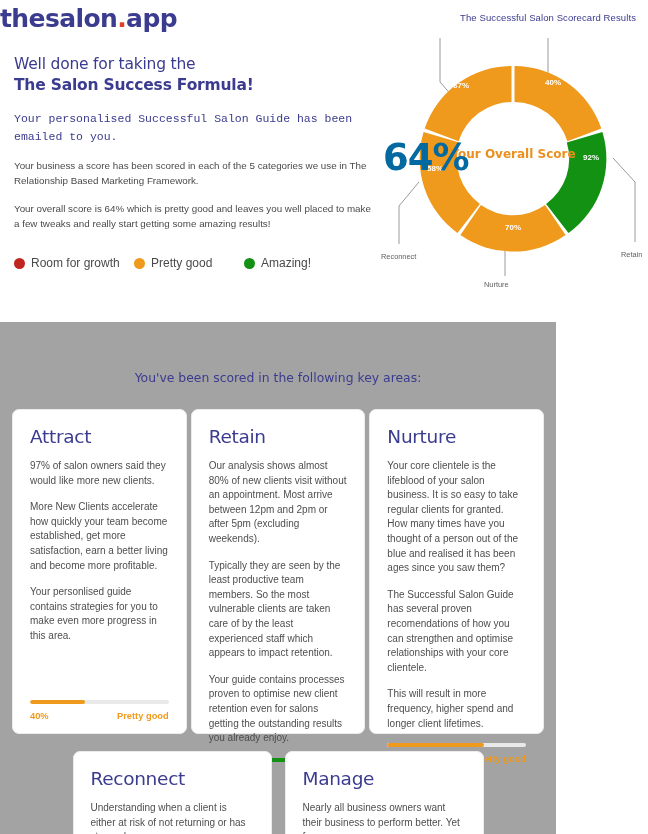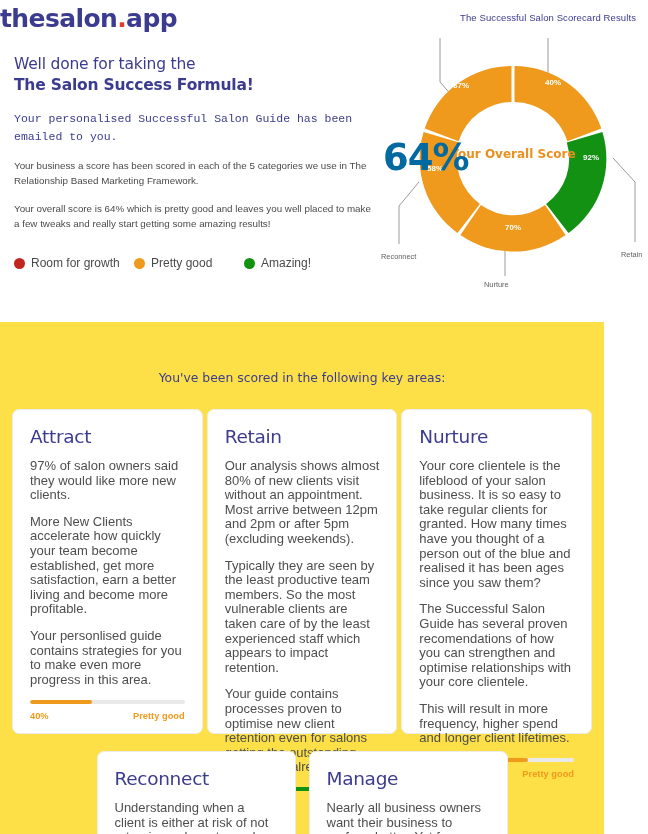--- a/index.html
+++ b/index.html
@@ -127,23 +127,23 @@
     position: absolute;
     font-size: 7.4px;
     color: #606060;
     white-space: nowrap;
   }
 
   
   .grey {
     position: absolute;
     left: 0; top: 322px;
-    width: 604px;
+    width: 556px;
     height: 512px;
-    background: #fde047;
+    background: #a3a3a3;
   }
   .section-title {
     text-align: center;
     padding-top: 48px;
     font-size: 12.4px;
     color: #3b3b8f;
     font-family: "DejaVu Sans", sans-serif;
   }
   .cards-row {
     display: flex;
@@ -165,21 +165,21 @@
   .card.tall { height: 325px; }
   .card-title {
     font-size: 18.5px;
     color: #3b3b8f;
     font-weight: 400;
     font-family: "DejaVu Sans", sans-serif;
     letter-spacing: -0.3px;
     margin-bottom: 12px;
   }
   .card-p {
-    font-size: 13px;
+    font-size: 10px;
     line-height: 14.6px;
     color: #4e4e4e;
     margin-bottom: 12px;
   }
   .card-footer {
     margin-top: auto;
   }
   .bar-track {
     height: 4px;
     background: #e9e9e9;

